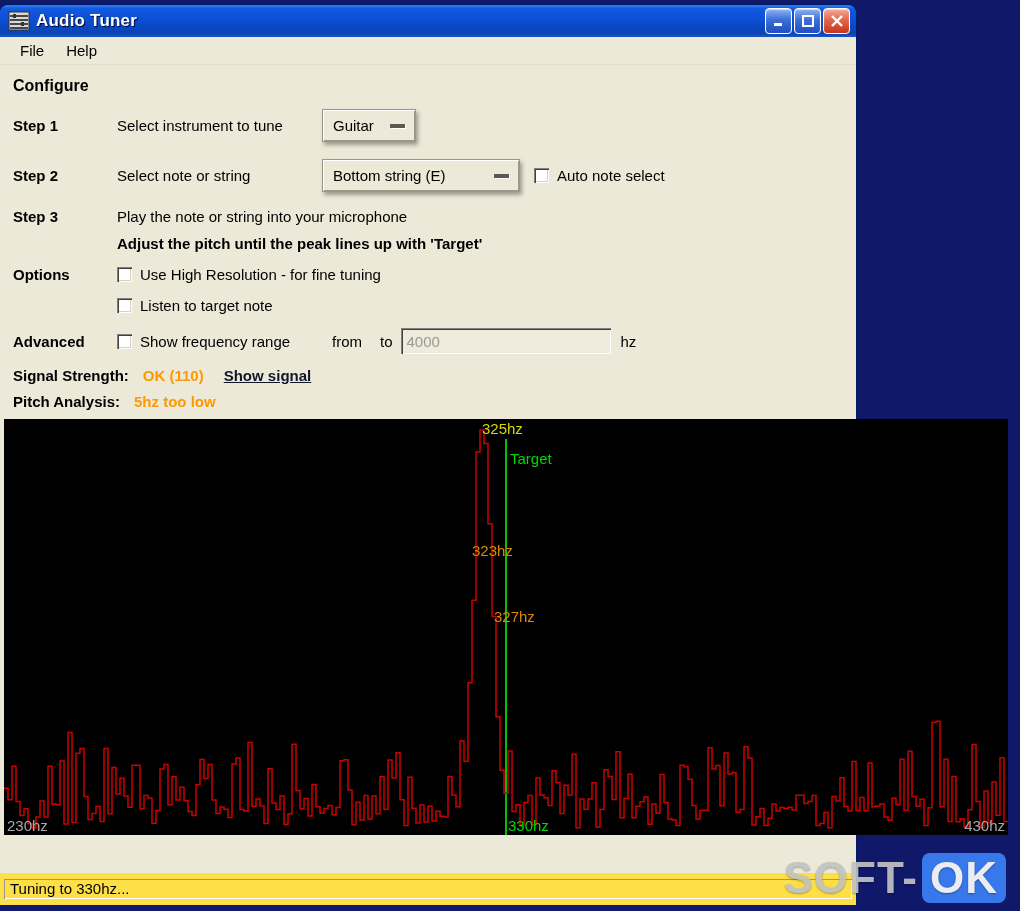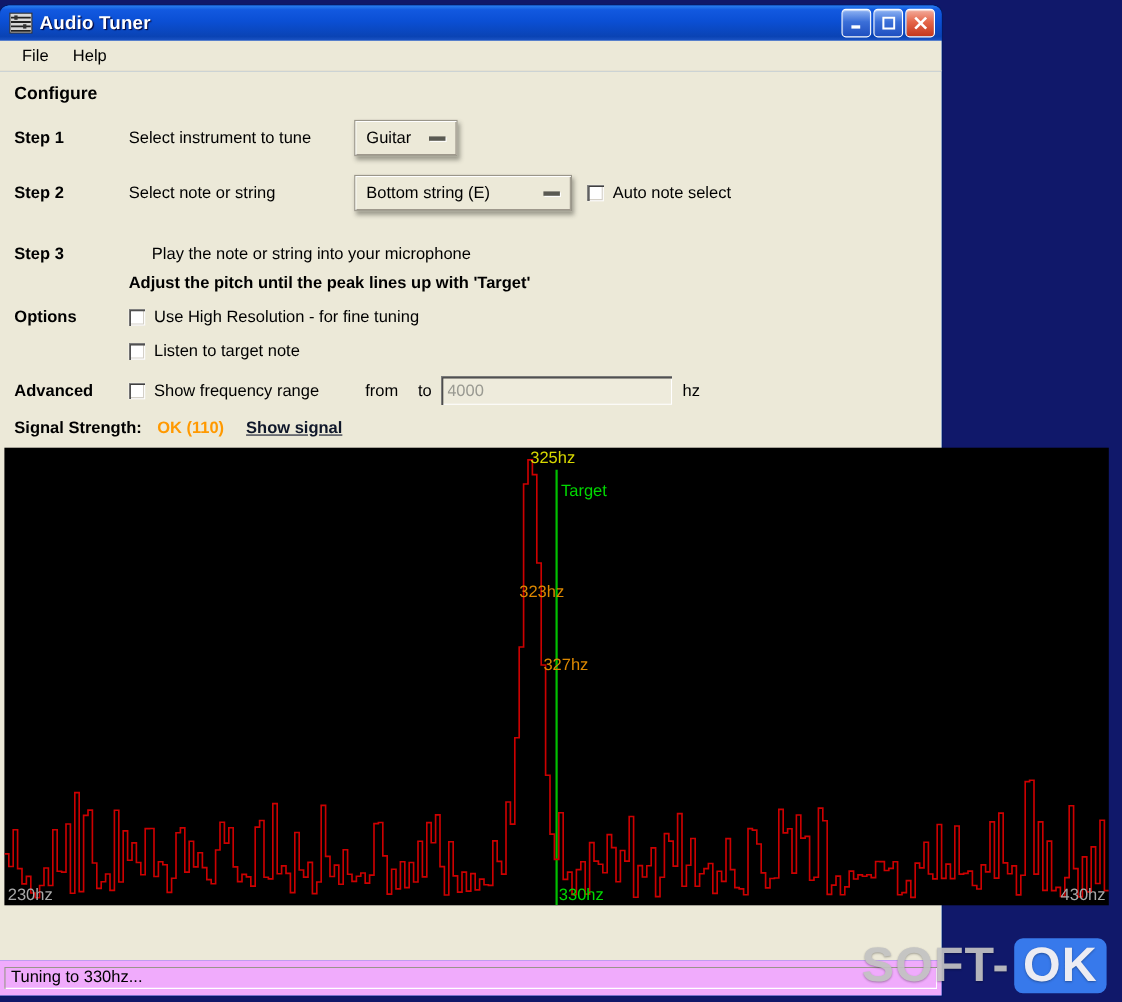--- a/index.html
+++ b/index.html
@@ -75,21 +75,21 @@
     height:26px;border:0;background:#eeebdc;color:#9a9a92;
     box-shadow:inset 1px 1px 0 #808080,inset 2px 2px 0 #404040,inset -1px -1px 0 #fff;
     font-family:"Liberation Sans","DejaVu Sans",sans-serif;font-size:15px;
     padding:0 6px;
   }
   .orange{color:#f90;font-weight:bold;}
   .link{color:#0f172a;text-decoration:underline;font-weight:bold;}
   
   .r-step1{margin-top:14px;}
   .r-step2{margin-top:17px;}
-  .r-step3a{margin-top:30px;gap:21px;}
+  .r-step3a{margin-top:16px;}
   .r-step3b{margin-top:10px;font-weight:bold;}
   .r-opt1{margin-top:14px;}
   .r-opt2{margin-top:14px;}
   .r-adv{margin-top:14px;}
   .r-sig{margin-top:13px;}
   .r-pit{margin-top:9px;}
   .r-sig .row-label,.r-pit .row-label{width:auto;flex:0 0 auto;margin-right:14px;}
   
   .spectrum{
     position:relative;margin-top:9px;
@@ -100,21 +100,21 @@
   .spec-label{position:absolute;font-size:15px;line-height:16px;}
   .lbl-peak{left:478px;top:2px;}
   .lbl-target{left:506px;top:32px;}
   .lbl-left-peak{left:468px;top:124px;}
   .lbl-right-peak{left:490px;top:190px;}
   .lbl-axis-left{left:3px;bottom:1px;}
   .lbl-axis-center{left:504px;bottom:1px;}
   .lbl-axis-right{right:3px;bottom:1px;}
   
   .statusbar{
-    height:27px;flex:0 0 27px;background:#f0abfc;
+    height:27px;flex:0 0 27px;background:#fde047;
     display:flex;align-items:center;
     padding:2px 4px 3px 4px;
   }
   .status-field{
     flex:1;height:20px;display:flex;align-items:center;
     box-shadow:inset 1px 1px 0 #9a968a,inset -1px -1px 0 #fff;
     padding-left:6px;font-size:15px;color:#000;
   }
   
   .watermark{
@@ -222,20 +222,24 @@
         <input class="txt-input" style="width: 198px;" value="4000">
         <span style="margin-left:10px;">hz</span>
       </div>
 
       <div class="row r-sig">
         <span class="row-label">Signal Strength:</span>
         <span class="orange" style="margin-right:20px;">OK (110)</span>
         <span class="link">Show signal</span>
       </div>
 
+      <div class="row r-pit">
+        <span class="row-label">Pitch Analysis:</span>
+        <span class="orange">5hz too low</span>
+      </div>
     </div>
 
     <div class="spectrum">
       <svg id="spec-svg" width="1004" height="416" viewBox="0 0 1004 416">
         <line id="target-line" stroke-width="2" x1="502.0" x2="502.0" y1="20" y2="416" stroke="#00c000"></line>
         <path id="spec-trace" fill="none" stroke-width="1.5" d="M0.0 369.3L4.0 369.3L4.0 380.7L8.0 380.7L8.0 347.3L12.0 347.3L12.0 382.6L16.0 382.6L16.0 396.5L20.0 396.5L20.0 389.7L24.0 389.7L24.0 404.8L28.0 404.8L28.0 409.1L32.0 409.1L32.0 398.0L36.0 398.0L36.0 382.1L40.0 382.1L40.0 398.0L44.0 398.0L44.0 347.3L48.0 347.3L48.0 385.0L52.0 385.0L52.0 385.8L56.0 385.8L56.0 342.1L60.0 342.1L60.0 405.0L64.0 405.0L64.0 313.5L68.0 313.5L68.0 403.5L72.0 403.5L72.0 334.3L76.0 334.3L76.0 329.5L80.0 329.5L80.0 377.5L84.0 377.5L84.0 400.6L88.0 400.6L88.0 394.6L92.0 394.6L92.0 387.5L96.0 387.5L96.0 402.4L100.0 402.4L100.0 329.6L104.0 329.6L104.0 394.8L108.0 394.8L108.0 348.4L112.0 348.4L112.0 375.0L116.0 375.0L116.0 359.2L120.0 359.2L120.0 377.1L124.0 377.1L124.0 388.2L128.0 388.2L128.0 346.3L132.0 346.3L132.0 346.2L136.0 346.2L136.0 389.8L140.0 389.8L140.0 376.4L144.0 376.4L144.0 379.1L148.0 379.1L148.0 404.3L152.0 404.3L152.0 391.4L156.0 391.4L156.0 350.0L160.0 350.0L160.0 345.6L164.0 345.6L164.0 385.8L168.0 385.8L168.0 357.8L172.0 357.8L172.0 381.0L176.0 381.0L176.0 368.2L180.0 368.2L180.0 381.7L184.0 381.7L184.0 392.6L188.0 392.6L188.0 396.4L192.0 396.4L192.0 365.7L196.0 365.7L196.0 340.5L200.0 340.5L200.0 359.5L204.0 359.5L204.0 345.5L208.0 345.5L208.0 381.1L212.0 381.1L212.0 394.5L216.0 394.5L216.0 387.9L220.0 387.9L220.0 390.2L224.0 390.2L224.0 398.5L228.0 398.5L228.0 344.9L232.0 344.9L232.0 338.9L236.0 338.9L236.0 390.5L240.0 390.5L240.0 392.0L244.0 392.0L244.0 323.6L248.0 323.6L248.0 387.3L252.0 387.3L252.0 380.1L256.0 380.1L256.0 387.0L260.0 387.0L260.0 404.5L264.0 404.5L264.0 349.8L268.0 349.8L268.0 383.9L272.0 383.9L272.0 390.4L276.0 390.4L276.0 377.0L280.0 377.0L280.0 405.4L284.0 405.4L284.0 394.8L288.0 394.8L288.0 325.2L292.0 325.2L292.0 371.5L296.0 371.5L296.0 389.8L300.0 389.8L300.0 379.5L304.0 379.5L304.0 396.9L308.0 396.9L308.0 365.5L312.0 365.5L312.0 387.8L316.0 387.8L316.0 394.3L320.0 394.3L320.0 389.6L324.0 389.6L324.0 386.6L328.0 386.6L328.0 395.8L332.0 395.8L332.0 388.6L336.0 388.6L336.0 341.8L340.0 341.8L340.0 340.7L344.0 340.7L344.0 371.0L348.0 371.0L348.0 405.8L352.0 405.8L352.0 383.2L356.0 383.2L356.0 401.1L360.0 401.1L360.0 376.4L364.0 376.4L364.0 399.9L368.0 399.9L368.0 377.1L372.0 377.1L372.0 394.8L376.0 394.8L376.0 357.8L380.0 357.8L380.0 390.2L384.0 390.2L384.0 340.9L388.0 340.9L388.0 359.1L392.0 359.1L392.0 333.8L396.0 333.8L396.0 380.8L400.0 380.8L400.0 406.6L404.0 406.6L404.0 358.2L408.0 358.2L408.0 389.2L412.0 389.2L412.0 404.0L416.0 404.0L416.0 385.9L420.0 385.9L420.0 403.1L424.0 403.1L424.0 387.2L428.0 387.2L428.0 402.0L432.0 402.0L432.0 392.2L436.0 392.2L436.0 397.3L440.0 397.3L440.0 397.9L444.0 397.9L444.0 357.4L448.0 357.4L448.0 376.1L452.0 376.1L452.0 387.7L456.0 387.7L456.0 322.1L460.0 322.1L460.0 342.2L464.0 342.2L464.0 263.7L468.0 263.7L468.0 181.2L472.0 181.2L472.0 33.0L476.0 33.0L476.0 11.0L480.0 11.0L480.0 24.5L484.0 24.5L484.0 104.8L488.0 104.8L488.0 197.5L492.0 197.5L492.0 297.8L496.0 297.8L496.0 351.3L500.0 351.3L500.0 374.2L504.0 374.2L504.0 331.9L508.0 331.9L508.0 392.4L512.0 392.4L512.0 385.8L516.0 385.8L516.0 406.3L520.0 406.3L520.0 383.6L524.0 383.6L524.0 376.4L528.0 376.4L528.0 405.8L532.0 405.8L532.0 359.0L536.0 359.0L536.0 375.9L540.0 375.9L540.0 378.7L544.0 378.7L544.0 386.4L548.0 386.4L548.0 351.7L552.0 351.7L552.0 363.5L556.0 363.5L556.0 394.6L560.0 394.6L560.0 366.2L564.0 366.2L564.0 375.9L568.0 375.9L568.0 335.3L572.0 335.3L572.0 408.7L576.0 408.7L576.0 379.9L580.0 379.9L580.0 390.3L584.0 390.3L584.0 380.0L588.0 380.0L588.0 363.8L592.0 363.8L592.0 408.1L596.0 408.1L596.0 390.5L600.0 390.5L600.0 350.8L604.0 350.8L604.0 357.6L608.0 357.6L608.0 380.4L612.0 380.4L612.0 332.7L616.0 332.7L616.0 398.7L620.0 398.7L620.0 379.6L624.0 379.6L624.0 355.3L628.0 355.3L628.0 398.7L632.0 398.7L632.0 387.3L636.0 387.3L636.0 382.7L640.0 382.7L640.0 378.0L644.0 378.0L644.0 405.2L648.0 405.2L648.0 385.0L652.0 385.0L652.0 394.2L656.0 394.2L656.0 355.4L660.0 355.4L660.0 383.6L664.0 383.6L664.0 399.9L668.0 399.9L668.0 401.0L672.0 401.0L672.0 406.4L676.0 406.4L676.0 346.3L680.0 346.3L680.0 347.7L684.0 347.7L684.0 360.3L688.0 360.3L688.0 386.5L692.0 386.5L692.0 400.1L696.0 400.1L696.0 391.6L700.0 391.6L700.0 391.2L704.0 391.2L704.0 328.8L708.0 328.8L708.0 350.1L712.0 350.1L712.0 346.4L716.0 346.4L716.0 386.7L720.0 386.7L720.0 333.9L724.0 333.9L724.0 354.9L728.0 354.9L728.0 353.4L732.0 353.4L732.0 393.2L736.0 393.2L736.0 390.5L740.0 390.5L740.0 327.7L744.0 327.7L744.0 339.1L748.0 339.1L748.0 406.1L752.0 406.1L752.0 397.7L756.0 397.7L756.0 389.5L760.0 389.5L760.0 406.4L764.0 406.4L764.0 399.3L768.0 399.3L768.0 384.9L772.0 384.9L772.0 392.1L776.0 392.1L776.0 388.4L780.0 388.4L780.0 389.6L784.0 389.6L784.0 388.2L788.0 388.2L788.0 390.9L792.0 390.9L792.0 376.2L796.0 376.2L796.0 376.3L800.0 376.3L800.0 384.4L804.0 384.4L804.0 382.4L808.0 382.4L808.0 376.4L812.0 376.4L812.0 406.4L816.0 406.4L816.0 404.5L820.0 404.5L820.0 393.5L824.0 393.5L824.0 408.8L828.0 408.8L828.0 377.6L832.0 377.6L832.0 382.0L836.0 382.0L836.0 358.7L840.0 358.7L840.0 387.5L844.0 387.5L844.0 392.0L848.0 392.0L848.0 342.5L852.0 342.5L852.0 391.5L856.0 391.5L856.0 378.6L860.0 378.6L860.0 391.8L864.0 391.8L864.0 343.9L868.0 343.9L868.0 387.7L872.0 387.7L872.0 387.0L876.0 387.0L876.0 384.9L880.0 384.9L880.0 398.0L884.0 398.0L884.0 401.2L888.0 401.2L888.0 379.2L892.0 379.2L892.0 385.6L896.0 385.6L896.0 340.2L900.0 340.2L900.0 391.3L904.0 391.3L904.0 332.2L908.0 332.2L908.0 377.4L912.0 377.4L912.0 387.3L916.0 387.3L916.0 380.2L920.0 380.2L920.0 406.5L924.0 406.5L924.0 388.7L928.0 388.7L928.0 303.6L932.0 303.6L932.0 302.3L936.0 302.3L936.0 387.7L940.0 387.7L940.0 340.2L944.0 340.2L944.0 402.4L948.0 402.4L948.0 357.6L952.0 357.6L952.0 402.7L956.0 402.7L956.0 399.7L960.0 399.7L960.0 407.9L964.0 407.9L964.0 390.8L968.0 390.8L968.0 325.5L972.0 325.5L972.0 382.6L976.0 382.6L976.0 408.4L980.0 408.4L980.0 372.0L984.0 372.0L984.0 403.8L988.0 403.8L988.0 362.9L992.0 362.9L992.0 396.2L996.0 396.2L996.0 338.7L1000.0 338.7L1000.0 402.6L1004.0 402.6" stroke="#cc0000"></path>
       </svg>
       <span class="spec-label lbl-peak" id="lbl-peak" style="color: rgb(216, 216, 0);">325hz</span>
       <span class="spec-label lbl-target" id="lbl-target" style="color: rgb(0, 216, 0);">Target</span>
       <span class="spec-label lbl-left-peak" id="lbl-left-peak" style="color: rgb(221, 136, 0);">323hz</span>

